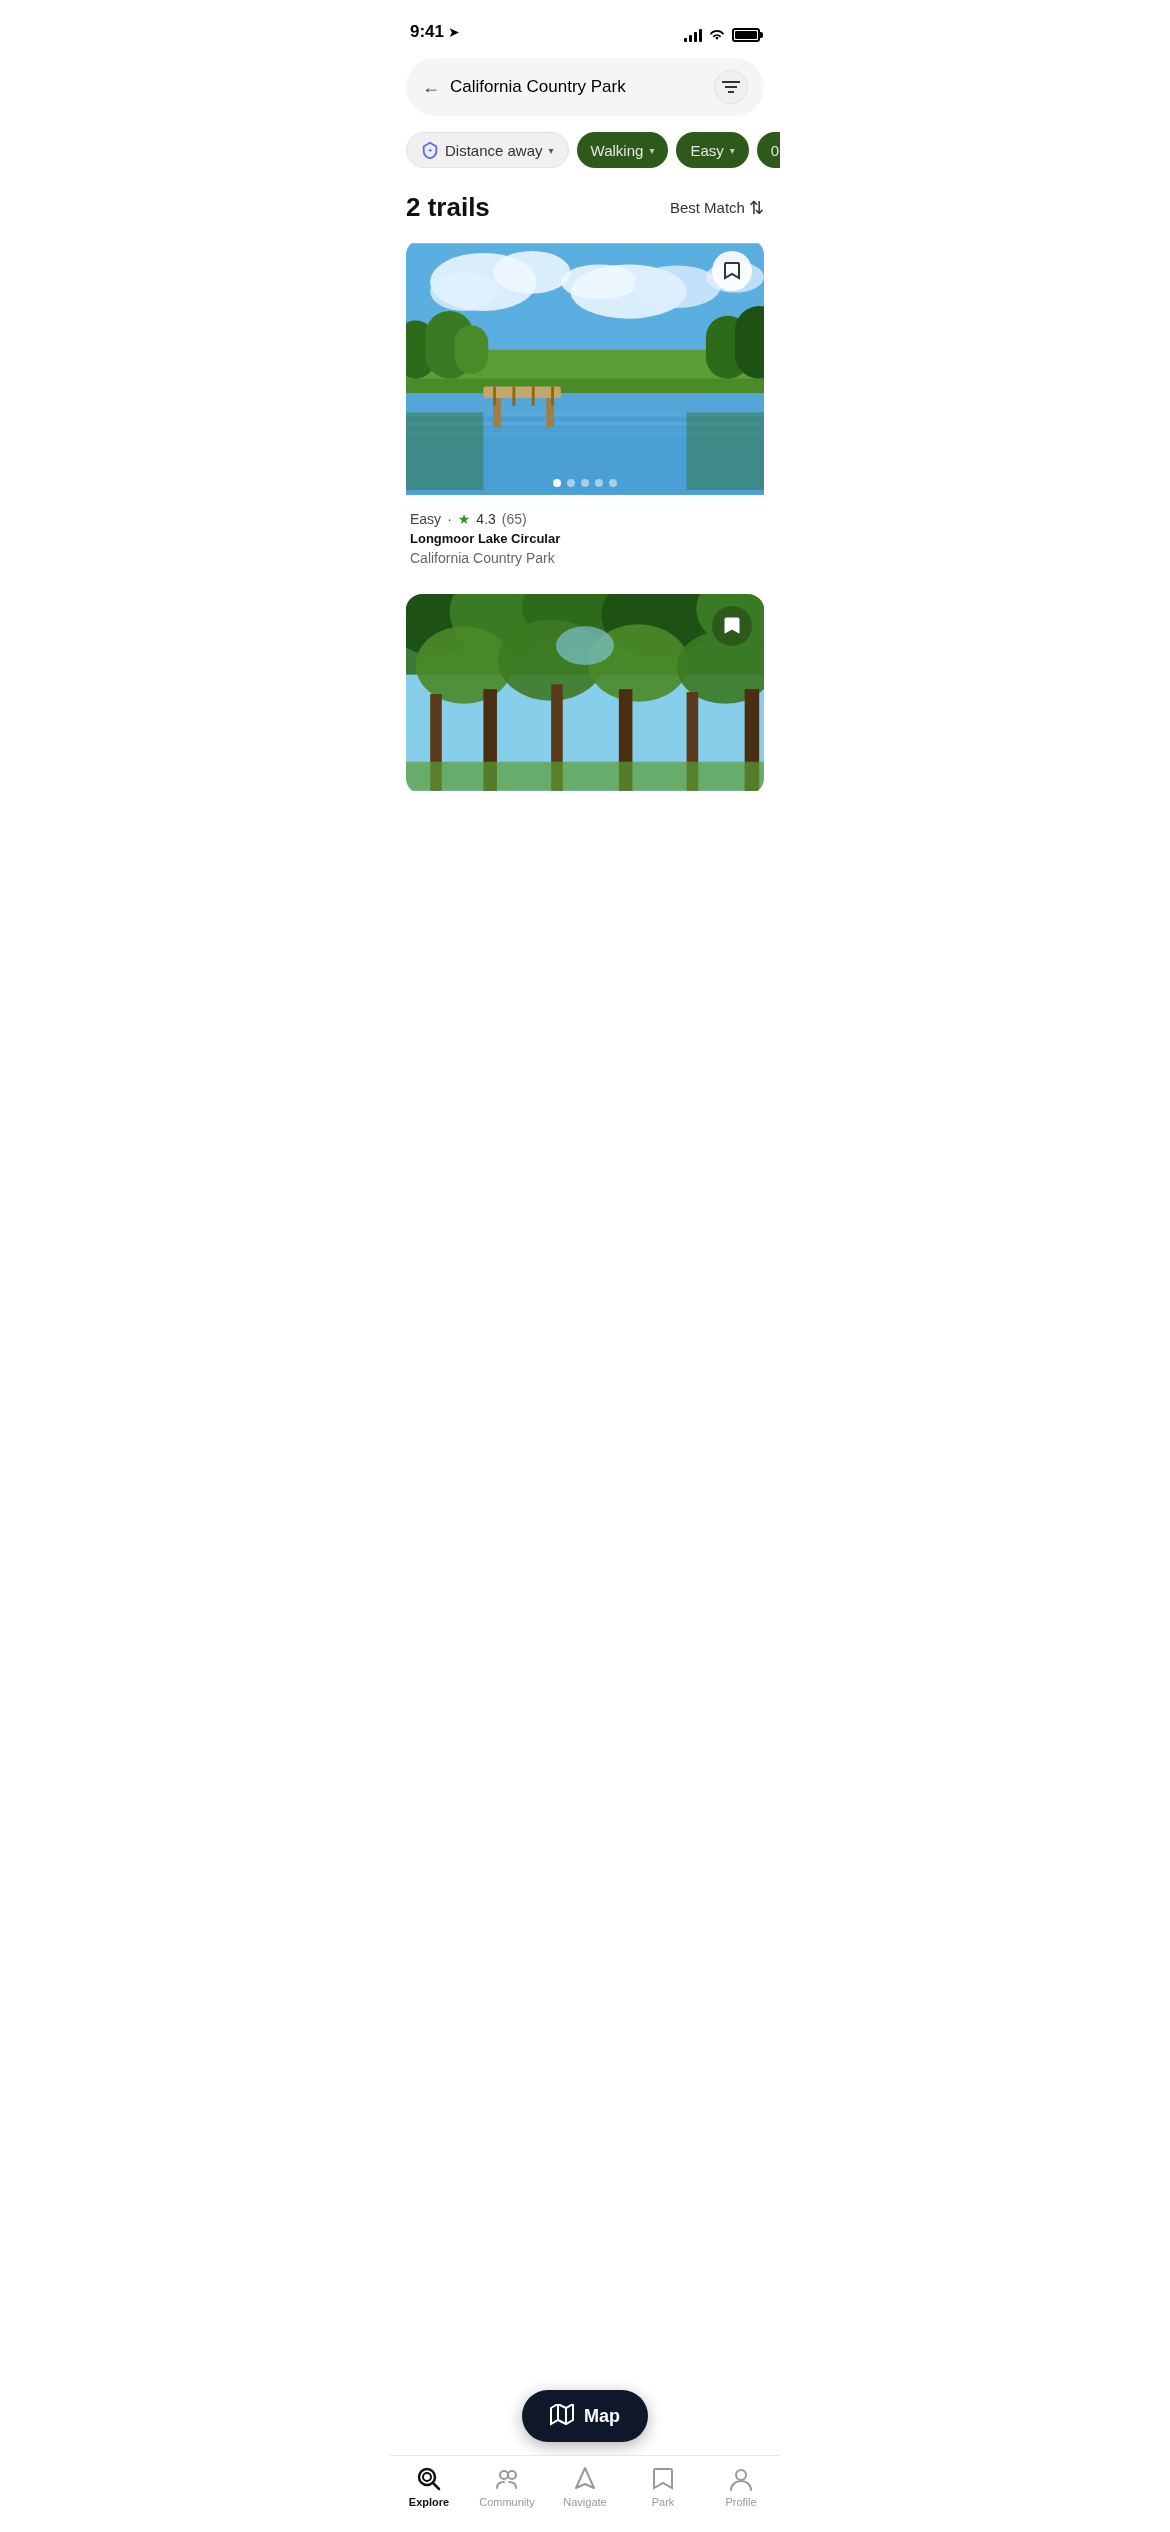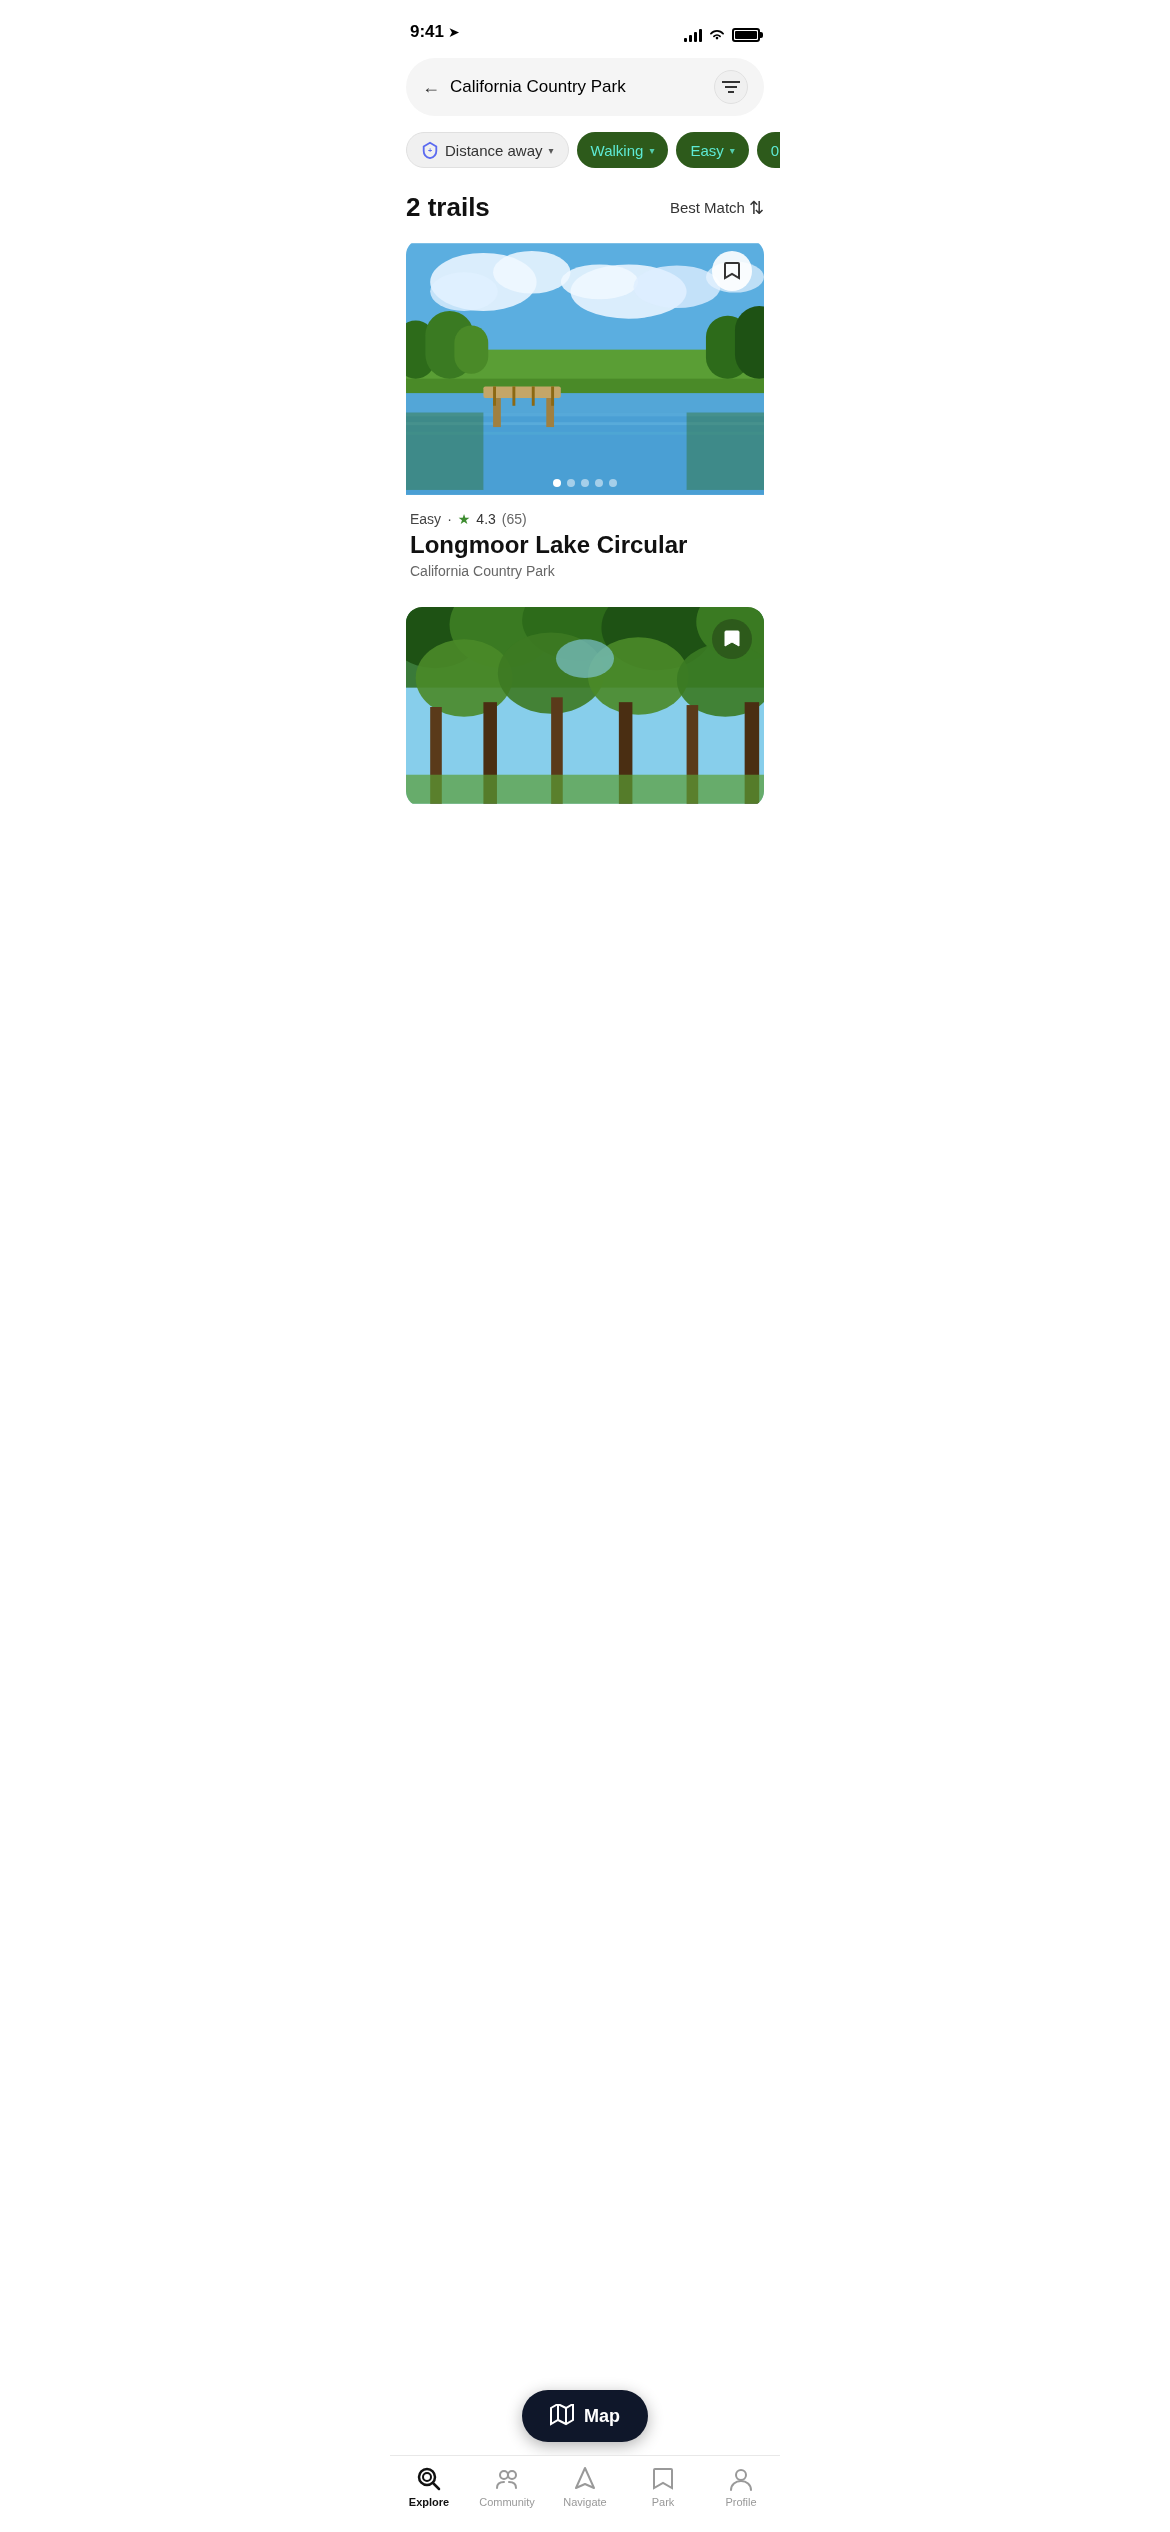--- a/index.html
+++ b/index.html
@@ -121,21 +121,21 @@
       font-size: 15px;
       cursor: pointer;
     }
     .filter-pill-light {
       background: #f0f0f0;
       color: #333;
       border: 1px solid #e0e0e0;
     }
     .filter-pill-dark {
       background: #2d5a1b;
-      color: #5eead4;
+      color: #e5e5e5;
     }
     .chevron {
       font-size: 10px;
       opacity: 0.8;
     }
 
     
     .results-header {
       display: flex;
       align-items: center;
@@ -229,21 +229,21 @@
       font-size: 14px;
     }
     .rating {
       color: #333;
       font-weight: 500;
     }
     .reviews {
       color: #666;
     }
     .trail-name {
-      font-size: 24px;
+      font-size: 13px;
       font-weight: 700;
       color: #111;
       margin-bottom: 4px;
     }
     .trail-location {
       font-size: 14px;
       color: #666;
       margin-bottom: 4px;
     }
     .trail-stats-row {

